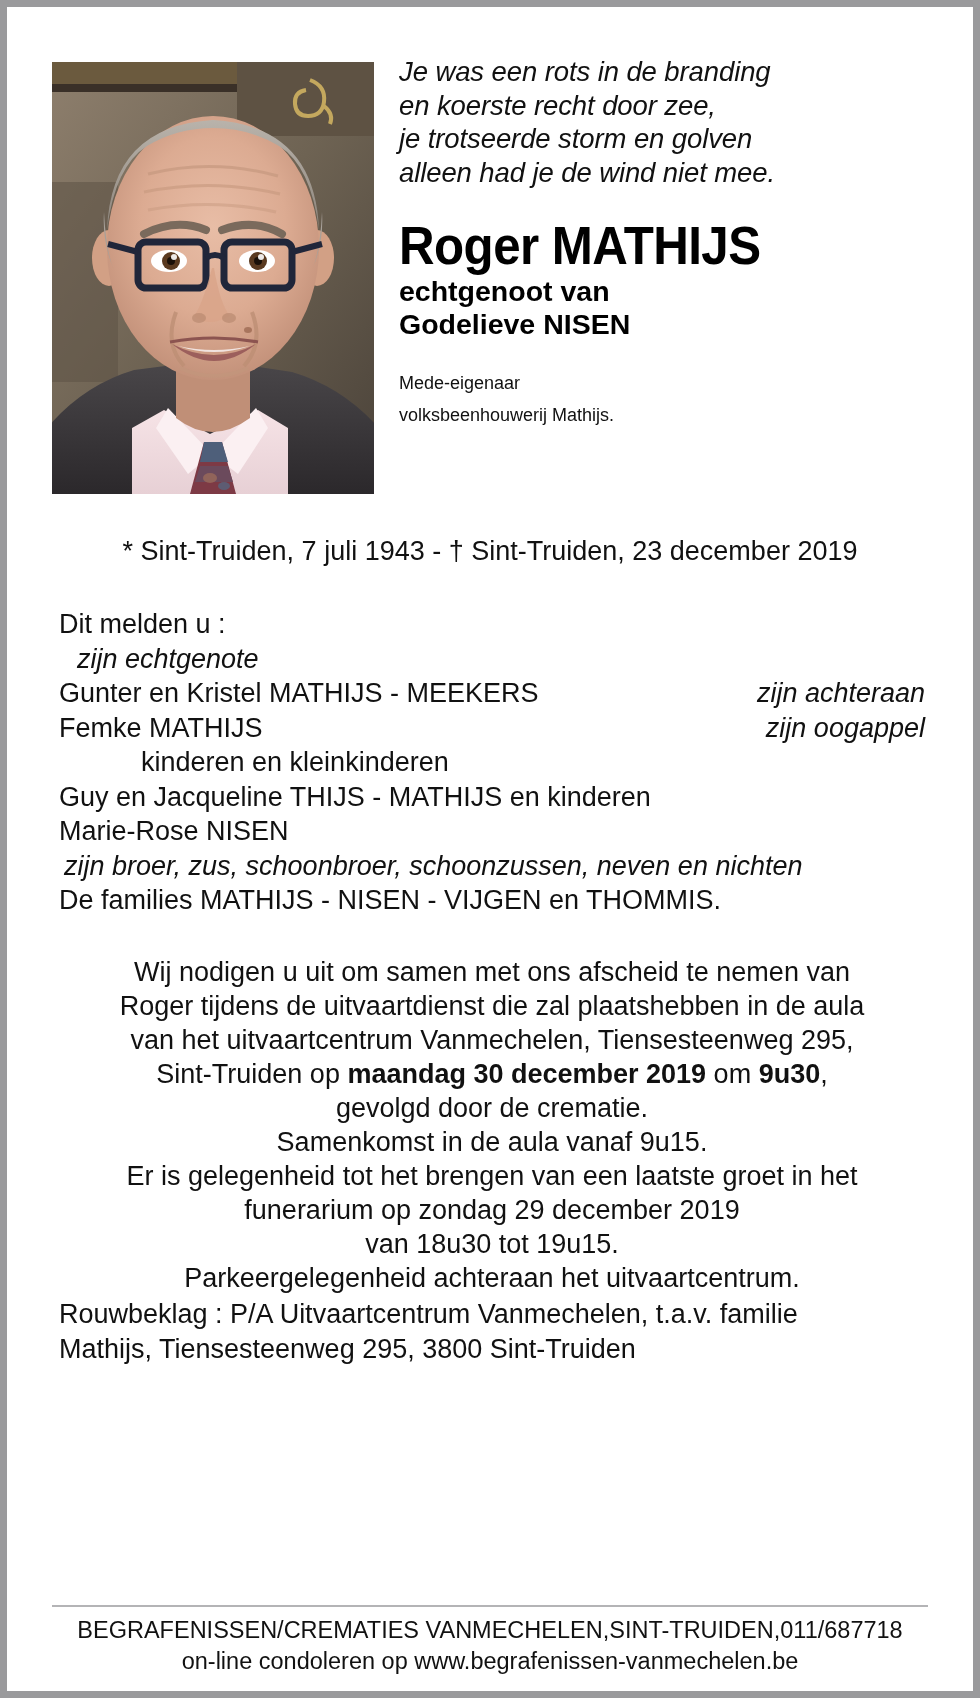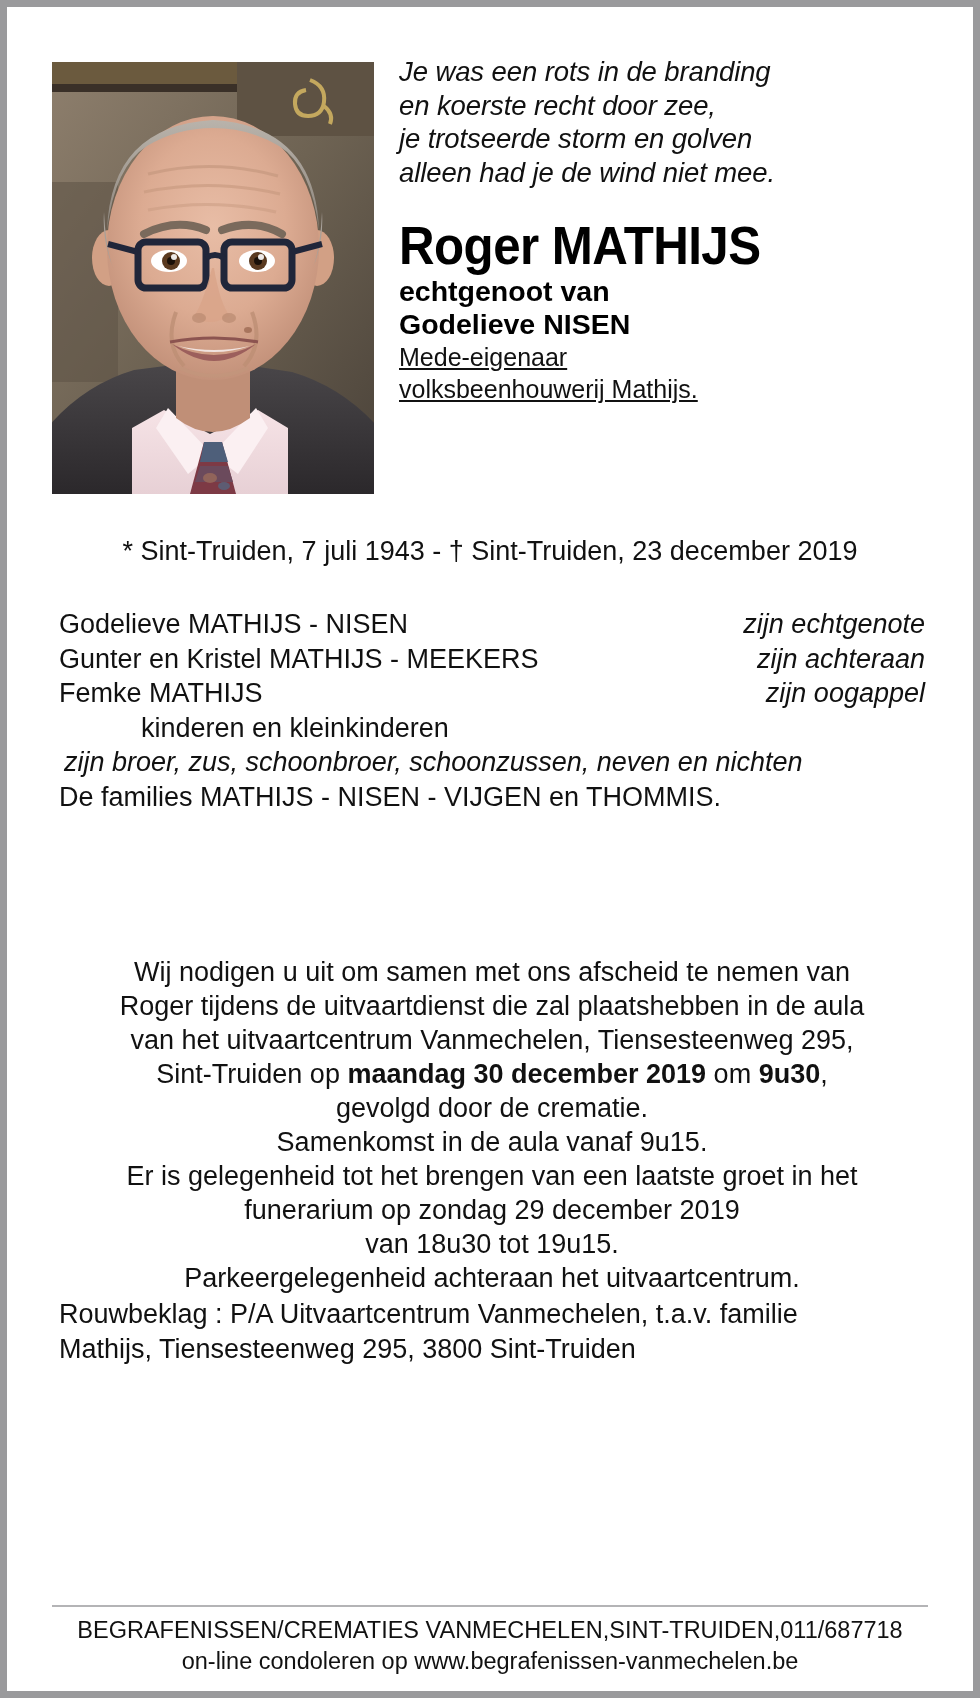--- a/index.html
+++ b/index.html
@@ -83,25 +83,25 @@
 
   .spouse {
     font-weight: bold;
     font-size: 28.5px;
     line-height: 33px;
     white-space: pre-line;
     color: #000;
   }
 
   .occupation {
-    font-size: 25px;
+    margin-top: 26px;
+    font-size: 18px;
     line-height: 32px;
     white-space: pre-line;
     color: #111;
-    text-decoration: underline;
   }
 
   
   .dates {
     position: absolute;
     left: 0;
     top: 528px;
     width: 966px;
     text-align: center;
     font-size: 27px;
@@ -314,35 +314,37 @@
         <div class="spouse">echtgenoot van
 Godelieve NISEN</div>
         <div class="occupation">Mede-eigenaar
 volksbeenhouwerij Mathijs.</div>
       </div>
     </div>
 
     <div class="dates">* Sint-Truiden, 7 juli 1943 - † Sint-Truiden, 23 december 2019</div>
 
     <div class="family">
+      <div class="fam-plain">Dit melden u :</div>
 
       <div class="fam-line">
-        <span class="fam-name">Godelieve MATHIJS - NISEN</span>
         <span class="fam-rel">zijn echtgenote</span>
       </div>
       <div class="fam-line">
         <span class="fam-name">Gunter en Kristel MATHIJS - MEEKERS</span>
         <span class="fam-rel">zijn achteraan</span>
       </div>
       <div class="fam-line">
         <span class="fam-name">Femke MATHIJS</span>
         <span class="fam-rel">zijn oogappel</span>
       </div>
 
       <div class="fam-indent">kinderen en kleinkinderen</div>
+      <div class="fam-plain">Guy en Jacqueline THIJS - MATHIJS en kinderen</div>
+      <div class="fam-plain">Marie-Rose NISEN</div>
       <div class="fam-italic-full">zijn broer, zus, schoonbroer, schoonzussen, neven en nichten</div>
       <div class="fam-plain">De families MATHIJS - NISEN - VIJGEN en THOMMIS.</div>
     </div>
 
     <div class="invitation"><span>Wij nodigen u uit om samen met ons afscheid te nemen van
 Roger tijdens de uitvaartdienst die zal plaatshebben in de aula
 van het uitvaartcentrum Vanmechelen, Tiensesteenweg 295,
 Sint-Truiden op </span><b>maandag 30 december 2019</b><span> om </span><b>9u30</b><span>,
 gevolgd door de crematie.
 Samenkomst in de aula vanaf 9u15.

